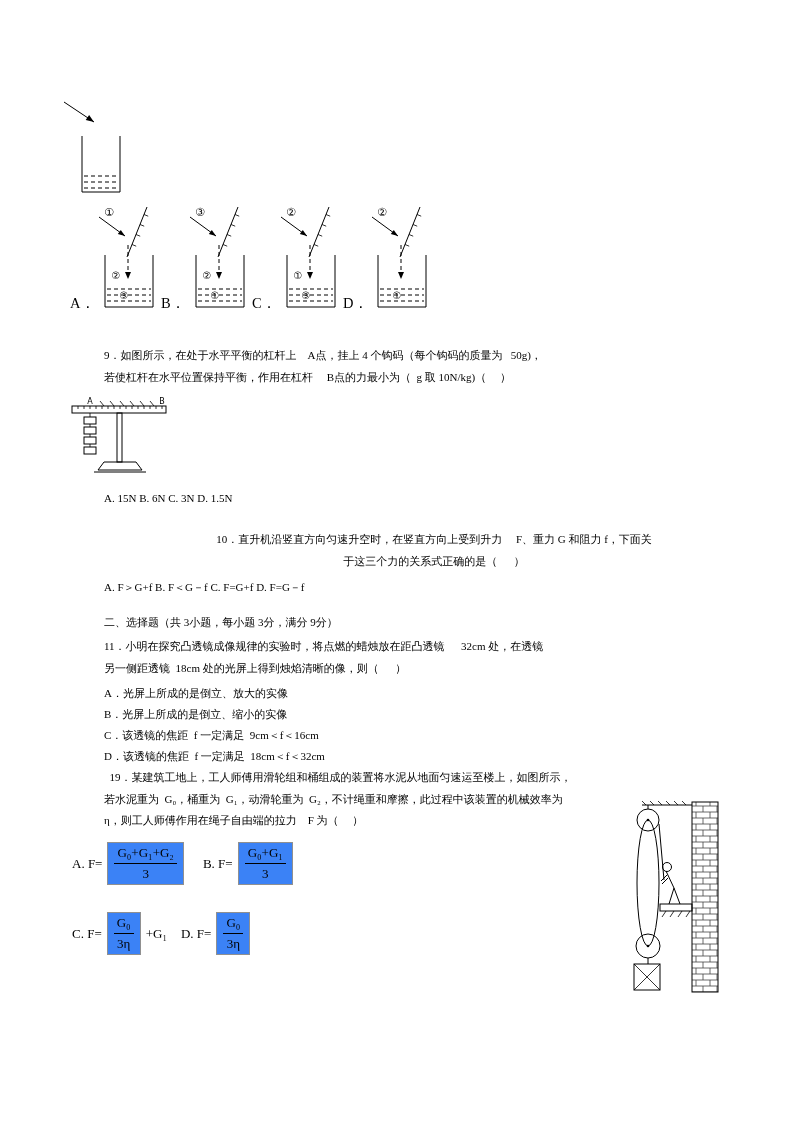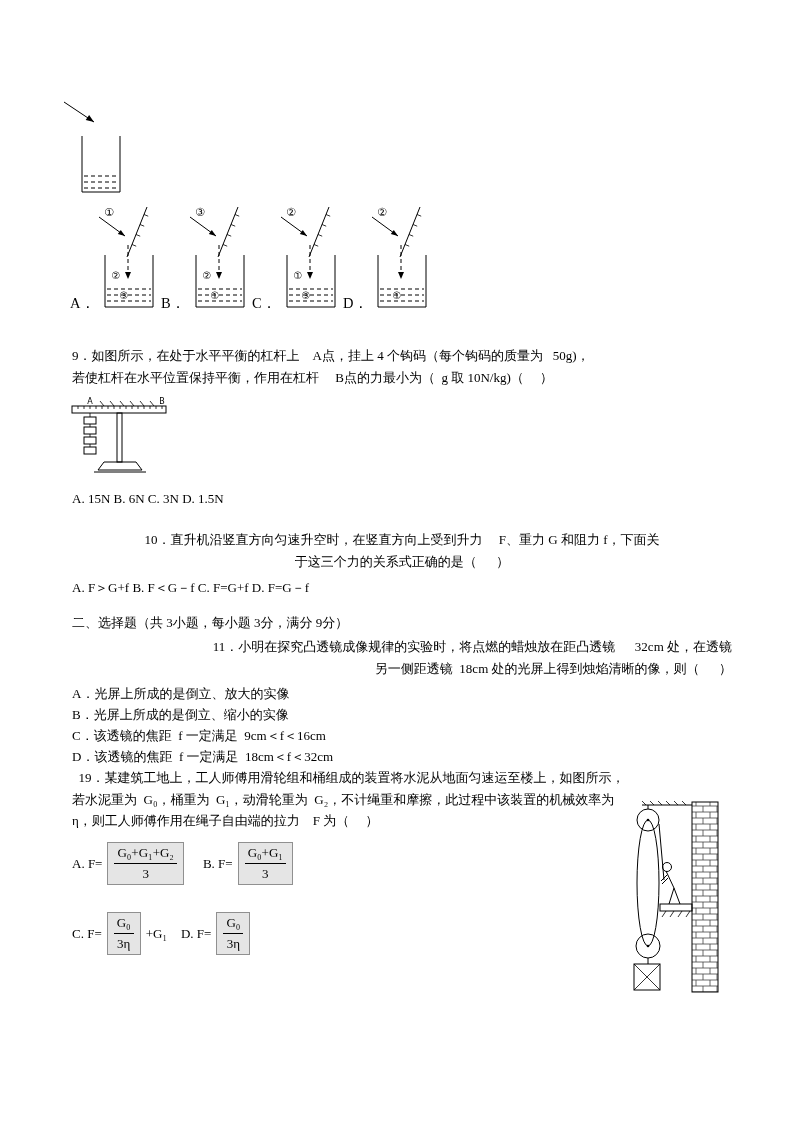--- a/index.html
+++ b/index.html
@@ -1,27 +1,27 @@
 <!DOCTYPE html>
 <html><head>
 <meta charset="utf-8">
 <style>
   html,body{margin:0;padding:0;}
   body{width:794px;height:1123px;position:relative;background:#ffffff;color:#000;
        font-family:"Liberation Serif","DejaVu Serif",serif;overflow:hidden;}
   .abs{position:absolute;}
-  .txt{font-size:13px;line-height:21.5px;white-space:pre-wrap;}
+  .txt{font-size:11px;line-height:21.5px;white-space:pre-wrap;margin-left:32px;}
   .bold{font-weight:normal;}
   .opt-row{display:flex;}
   .opt-item{position:relative;width:91px;height:114px;}
   .opt-item svg{position:absolute;left:27px;top:0;}
   .opt-label{position:absolute;left:0;bottom:4px;font-size:14.5px;}
   .frac-row{display:flex;align-items:center;font-size:13px;}
   .frac{display:inline-flex;flex-direction:column;align-items:center;
-        border:1px solid #909090;padding:2px 6px;margin:0 5px;background:#e5e5e5;}
+        border:1px solid #909090;padding:2px 6px;margin:0 5px;background:#3b82f6;}
   .frac .num{padding:0 3px 2px;border-bottom:1px solid #000;}
   .frac .den{padding-top:2px;}
   .gap14{margin-left:14px;}
   svg{display:block;}
   svg text{font-family:"DejaVu Sans","Liberation Sans",sans-serif;}
   .ln{stroke:#000;stroke-width:1;fill:none;}
   .thin{stroke:#000;stroke-width:0.8;fill:none;}
   .dash{stroke:#000;stroke-width:1;fill:none;stroke-dasharray:4 3;}
 </style>
 </head>
@@ -169,21 +169,21 @@
 </svg>
 
 <div class="abs txt" style="left:72px;top:488px;">A. 15N B. 6N C. 3N D. 1.5N</div>
 
 <div class="abs txt" style="left:72px;top:529px;width:660px;text-align:center;">10．直升机沿竖直方向匀速升空时，在竖直方向上受到升力     F、重力 G 和阻力 f，下面关
 于这三个力的关系式正确的是（      ）</div>
 <div class="abs txt" style="left:72px;top:577px;">A. F＞G+f B. F＜G－f C. F=G+f D. F=G－f</div>
 
 <div class="abs txt bold" style="left:72px;top:612px;">二、选择题（共 3小题，每小题 3分，满分 9分）</div>
 
-<div class="abs txt" style="left:72px;top:636px;width:660px;text-align:right;">11．小明在探究凸透镜成像规律的实验时，将点燃的蜡烛放在距凸透镜      32cm 处，在透镜
+<div class="abs txt" style="left:72px;top:636px;width:660px;">11．小明在探究凸透镜成像规律的实验时，将点燃的蜡烛放在距凸透镜      32cm 处，在透镜
 另一侧距透镜  18cm 处的光屏上得到烛焰清晰的像，则（      ）</div>
 <div class="abs txt" style="left:72px;top:683px;">A．光屏上所成的是倒立、放大的实像</div>
 <div class="abs txt" style="left:72px;top:704px;">B．光屏上所成的是倒立、缩小的实像</div>
 <div class="abs txt" style="left:72px;top:725px;">C．该透镜的焦距  f 一定满足  9cm＜f＜16cm</div>
 <div class="abs txt" style="left:72px;top:746px;">D．该透镜的焦距  f 一定满足  18cm＜f＜32cm</div>
 
 <div class="abs txt" style="left:72px;top:767px;width:676px;">  19．某建筑工地上，工人师傅用滑轮组和桶组成的装置将水泥从地面匀速运至楼上，如图所示，
 若水泥重为  G₀，桶重为  G₁，动滑轮重为  G₂，不计绳重和摩擦，此过程中该装置的机械效率为
 η，则工人师傅作用在绳子自由端的拉力    F 为（     ）</div>
 

